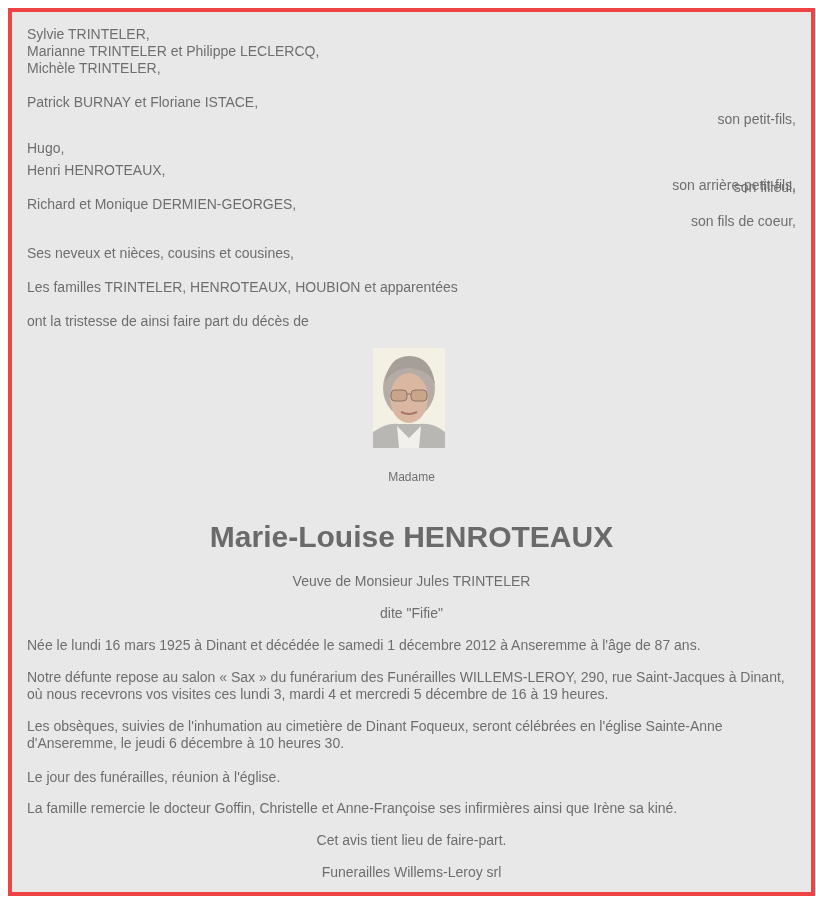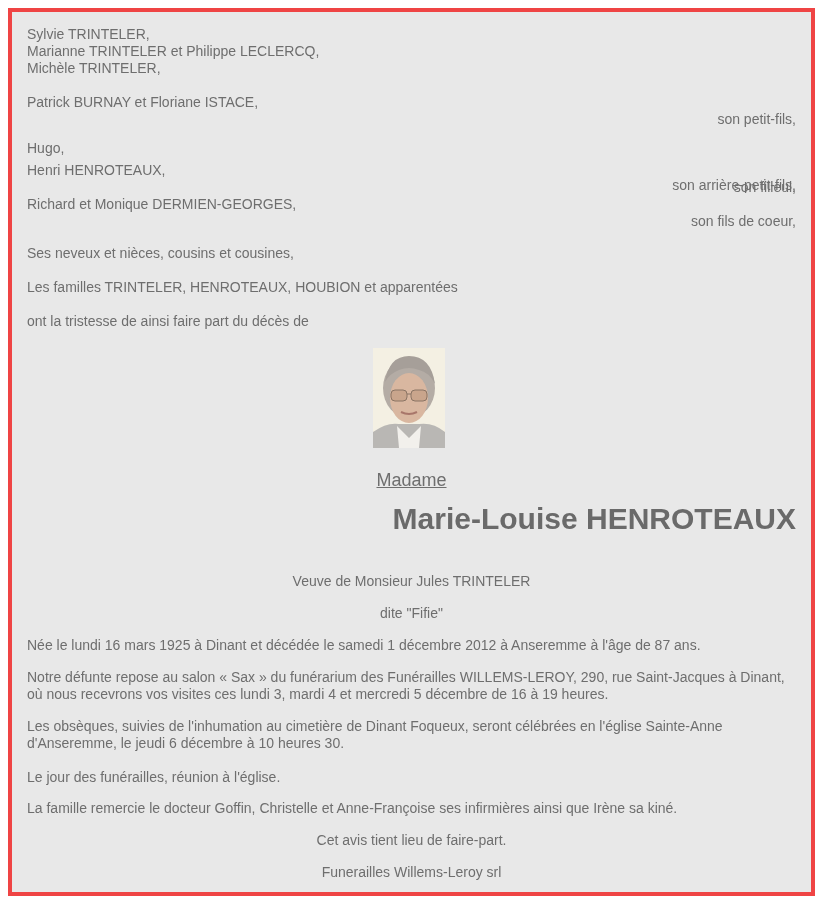--- a/index.html
+++ b/index.html
@@ -19,21 +19,21 @@
     .abs { position: absolute; left: 0; right: 0; white-space: nowrap; }
     .right { text-align: right; }
     .center { text-align: center; }
     .photo {
       position: absolute;
       left: 346px; top: 336px;
       width: 72px; height: 100px;
       background: #f3efe2;
       overflow: hidden;
     }
-    .madame { font-size: 18px; text-decoration: underline; }
+    .madame { font-size: 12px; }
     .name { font-size: 30px; font-weight: bold; color: #6a6a6a; letter-spacing: 0px; }
     .para { white-space: normal; line-height: 17px; }
   </style>
 </head>
 <body>
 
 <div class="frame">
   <div class="inner">
 
     <div class="abs" style="top:14px;">Sylvie TRINTELER,</div>
@@ -65,21 +65,21 @@
         <ellipse cx="36" cy="50" rx="19" ry="25" fill="#d9b7a0"></ellipse>
         <path d="M12 34 Q16 8 36 8 Q58 8 62 36 Q56 24 46 22 Q36 18 26 22 Q16 26 12 34 Z" fill="#a69f99"></path>
         <rect x="18" y="42" width="16" height="11" rx="4" fill="#c9a58c" stroke="#8a7464" stroke-width="1"></rect>
         <rect x="38" y="42" width="16" height="11" rx="4" fill="#c9a58c" stroke="#8a7464" stroke-width="1"></rect>
         <line x1="34" y1="46" x2="38" y2="46" stroke="#8a7464" stroke-width="1"></line>
         <path d="M28 64 Q36 68 44 64" stroke="#a8766a" stroke-width="2" fill="none"></path>
       </svg>
     </div>
 
     <div class="abs center madame" style="top:458px;">Madame</div>
-    <div class="abs center name" style="top:490px;text-align:right;">Marie-Louise HENROTEAUX</div>
+    <div class="abs center name" style="top:508px;">Marie-Louise HENROTEAUX</div>
     <div class="abs center" style="top:561px;">Veuve de Monsieur Jules TRINTELER</div>
     <div class="abs center" style="top:593px;">dite "Fifie"</div>
 
     <div class="abs" style="top:625px;">Née le lundi 16 mars 1925 à Dinant et décédée le samedi 1 décembre 2012 à Anseremme à l'âge de 87 ans.</div>
     <div class="abs para" style="top:657px;">Notre défunte repose au salon « Sax » du funérarium des Funérailles WILLEMS-LEROY, 290, rue Saint-Jacques à Dinant, où nous recevrons vos visites ces lundi 3, mardi 4 et mercredi 5 décembre de 16 à 19 heures.</div>
     <div class="abs para" style="top:706px;">Les obsèques, suivies de l'inhumation au cimetière de Dinant Foqueux, seront célébrées en l'église Sainte-Anne d'Anseremme, le jeudi 6 décembre à 10 heures 30.</div>
     <div class="abs" style="top:757px;">Le jour des funérailles, réunion à l'église.</div>
     <div class="abs" style="top:788px;">La famille remercie le docteur Goffin, Christelle et Anne-Françoise ses infirmières ainsi que Irène sa kiné.</div>
     <div class="abs center" style="top:820px;">Cet avis tient lieu de faire-part.</div>
     <div class="abs center" style="top:852px;">Funerailles Willems-Leroy srl</div>

